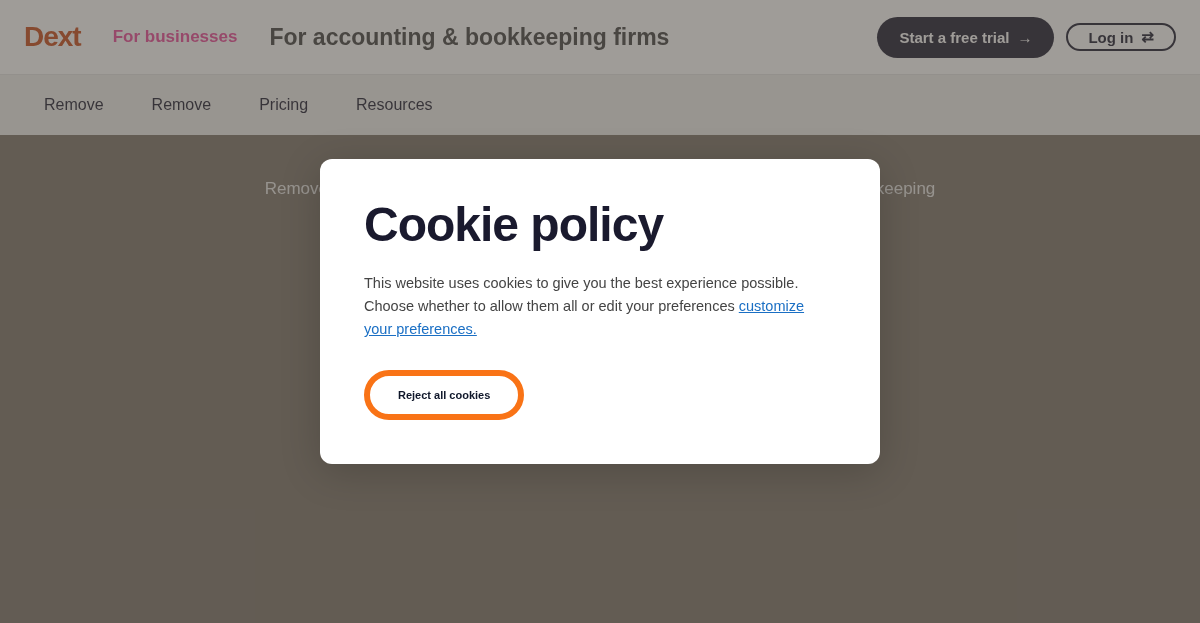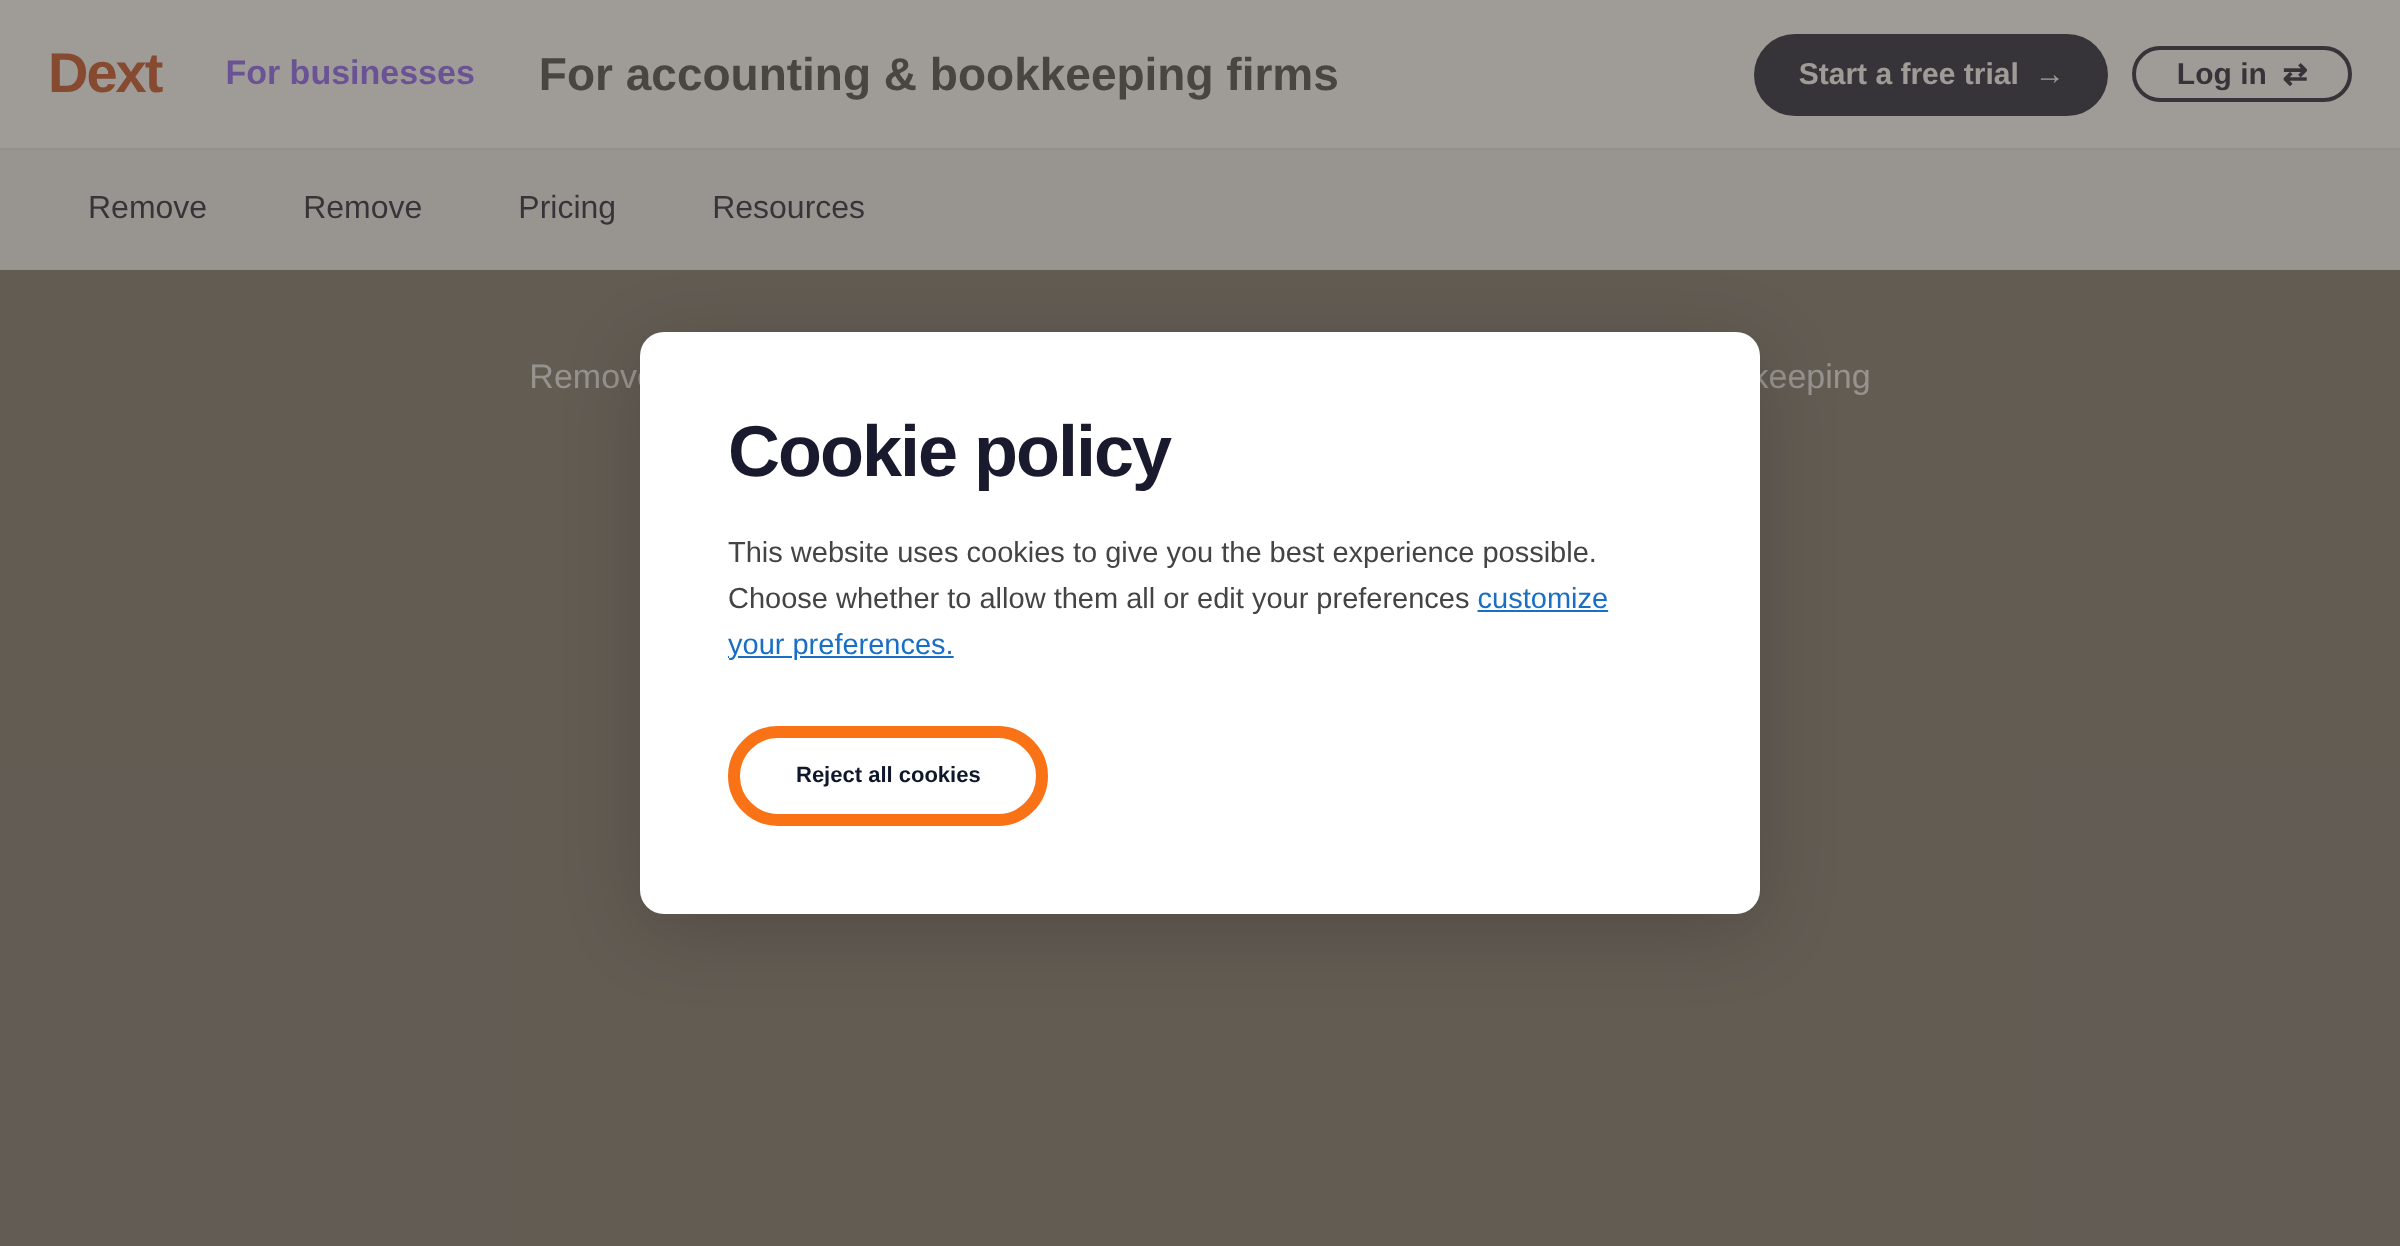--- a/index.html
+++ b/index.html
@@ -26,21 +26,21 @@
       display: flex;
       align-items: center;
     }
     .logo-text {
       font-size: 28px;
       font-weight: 900;
       color: #c84b1a;
       letter-spacing: -1px;
     }
     .header-for-businesses {
-      color: #8b5cf6;
+      color: #ec4899;
       font-weight: 700;
       font-size: 17px;
       text-decoration: none;
     }
     .header-tagline {
       color: #404040;
       font-weight: 700;
       font-size: 23px;
     }
     .header-right {
@@ -144,21 +144,21 @@
     .cookie-modal {
       background: #fff;
       border-radius: 12px;
       padding: 40px 44px 44px 44px;
       width: 560px;
       max-width: 95vw;
       box-shadow: 0 8px 40px rgba(0,0,0,0.18);
       position: relative;
     }
     .cookie-title {
-      font-size: 36px;
+      font-size: 48px;
       font-weight: 900;
       color: #1a1a2e;
       line-height: 1.1;
       margin-bottom: 20px;
       letter-spacing: -1px;
     }
     .cookie-desc {
       font-size: 14.5px;
       color: #444;
       line-height: 1.6;

